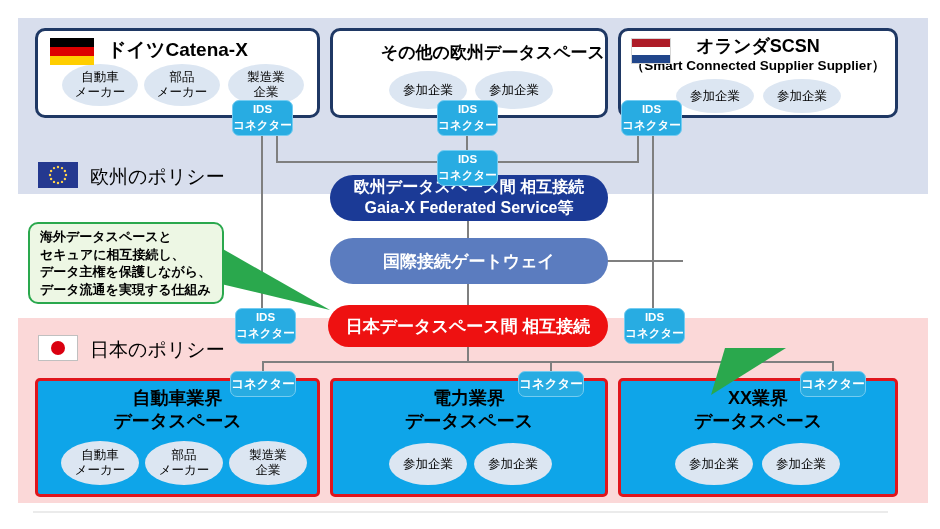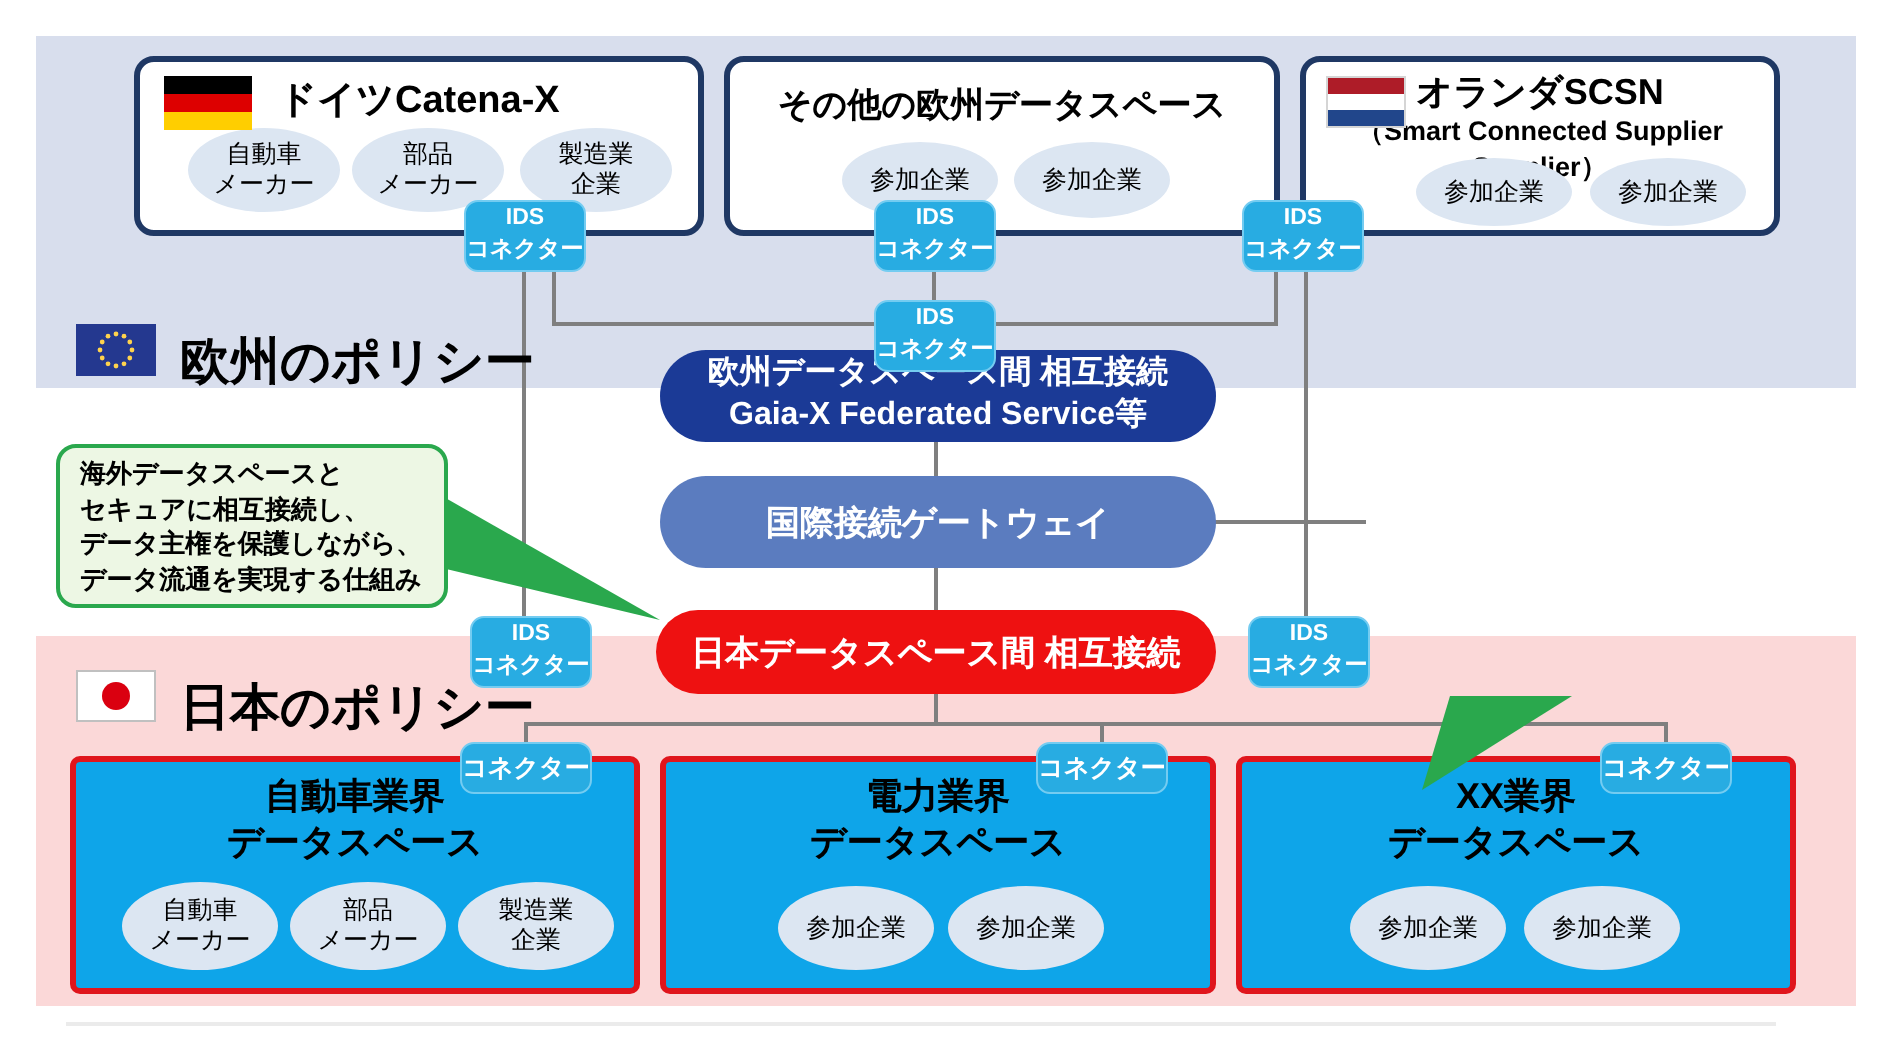--- a/index.html
+++ b/index.html
@@ -2,38 +2,38 @@
 <html lang="ja"><head>
 <meta charset="utf-8">
 <style>
   html,body{margin:0;padding:0;background:#fff;}
   body{font-family:"Liberation Sans","DejaVu Sans",sans-serif;color:#000;}
   #stage{position:relative;width:940px;height:529px;background:#fff;overflow:hidden;}
   .band{position:absolute;z-index:0;}
   .line{position:absolute;background:#7f7f7f;z-index:1;}
   .tri-svg{position:absolute;left:0;top:0;width:940px;height:529px;pointer-events:none;}
   .tri-low{z-index:2;} .tri-high{z-index:4;}
-  .topbox{position:absolute;background:#fff;border:3px solid #1f3864;border-radius:10px;z-index:3;box-sizing:border-box;margin-left:32px;}
+  .topbox{position:absolute;background:#fff;border:3px solid #1f3864;border-radius:10px;z-index:3;box-sizing:border-box;}
   .botbox{position:absolute;background:#0ea5e9;border:3px solid #e0151c;border-radius:5px;z-index:3;box-sizing:border-box;}
   .boxtitle{position:absolute;left:0;right:0;text-align:center;font-weight:bold;white-space:pre-line;}
   .ellipse{position:absolute;background:#dce6f2;border-radius:50%;display:flex;align-items:center;justify-content:center;
            text-align:center;font-size:12.5px;line-height:1.18;white-space:pre-line;}
   .ids{position:absolute;width:61px;height:36px;background:#28ace2;border:1.5px solid #74ccf1;border-radius:7px;
        color:#fff;font-weight:bold;font-size:11.5px;line-height:1.35;display:flex;align-items:center;justify-content:center;
        text-align:center;white-space:pre-line;z-index:5;box-sizing:border-box;}
   .conn{position:absolute;width:66px;height:26px;background:#28ace2;border:1.5px solid #74ccf1;border-radius:7px;
         color:#fff;font-weight:bold;font-size:12.5px;display:flex;align-items:center;justify-content:center;z-index:5;box-sizing:border-box;}
   .pill{position:absolute;color:#fff;font-weight:bold;display:flex;align-items:center;justify-content:center;
         text-align:center;white-space:pre-line;z-index:3;}
   .whitebox{position:absolute;background:#fff;border:2px solid #4f81bd;border-radius:10px;display:flex;align-items:center;
         justify-content:center;text-align:center;font-weight:bold;font-size:16px;line-height:1.35;white-space:pre-line;z-index:3;box-sizing:border-box;}
   .note{position:absolute;background:#edf7e4;border:2.5px solid #2aa84d;border-radius:10px;font-weight:bold;
         white-space:pre-line;z-index:3;box-sizing:border-box;}
   .flag{position:absolute;z-index:3;}
-  .plabel{position:absolute;font-weight:bold;font-size:25px;z-index:3;}
+  .plabel{position:absolute;font-weight:normal;font-size:19px;z-index:3;}
   .divider{position:absolute;background:#ebebeb;z-index:0;}
 </style>
 </head>
 <body>
 
 <div id="stage">
 
   <div class="band" style="left:18px;top:18px;width:910px;height:176px;background:#d8deed;"></div>
   <div class="band" style="left:18px;top:318px;width:910px;height:185px;background:#fbd8d8;"></div>
   <div class="divider" style="left:33px;top:511px;width:855px;height:2px;"></div>
@@ -65,26 +65,26 @@
     <div class="boxtitle" style="top:6px;font-size:19px;">ドイツCatena-X</div>
     <div class="ellipse" style="left:24px;top:33px;width:76px;height:42px;">自動車
 メーカー</div>
     <div class="ellipse" style="left:106px;top:33px;width:76px;height:42px;">部品
 メーカー</div>
     <div class="ellipse" style="left:190px;top:33px;width:76px;height:42px;">製造業
 企業</div>
   </div>
 
   <div class="topbox" style="left:330px;top:28px;width:278px;height:90px;">
-    <div class="boxtitle" style="top:10px;font-size:17px;">その他の欧州データスペース</div>
+    <div class="boxtitle" style="top:10px;font-size:17px;text-align:right;">その他の欧州データスペース</div>
     <div class="ellipse" style="left:56px;top:40px;width:78px;height:38px;">参加企業</div>
     <div class="ellipse" style="left:142px;top:40px;width:78px;height:38px;">参加企業</div>
   </div>
 
-  <div class="topbox" style="left:618px;top:28px;width:240px;height:90px;">
+  <div class="topbox" style="left:618px;top:28px;width:280px;height:90px;">
     <div class="flag" style="left:10px;top:7px;width:40px;height:26px;background:linear-gradient(to bottom,#ae1c28 0 33.3%,#fff 33.3% 66.6%,#21468b 66.6% 100%);border:1px solid #d5d5d5;box-sizing:border-box;"></div>
     <div class="boxtitle" style="top:3px;font-size:18px;">オランダSCSN</div>
     <div class="boxtitle" style="top:26px;font-size:13.5px;">（Smart Connected Supplier Supplier）</div>
     <div class="ellipse" style="left:55px;top:48px;width:78px;height:34px;">参加企業</div>
     <div class="ellipse" style="left:142px;top:48px;width:78px;height:34px;">参加企業</div>
   </div>
 
   <div class="ids" style="left:232px;top:100px;">IDS
 コネクター</div>
   <div class="ids" style="left:437px;top:100px;">IDS

